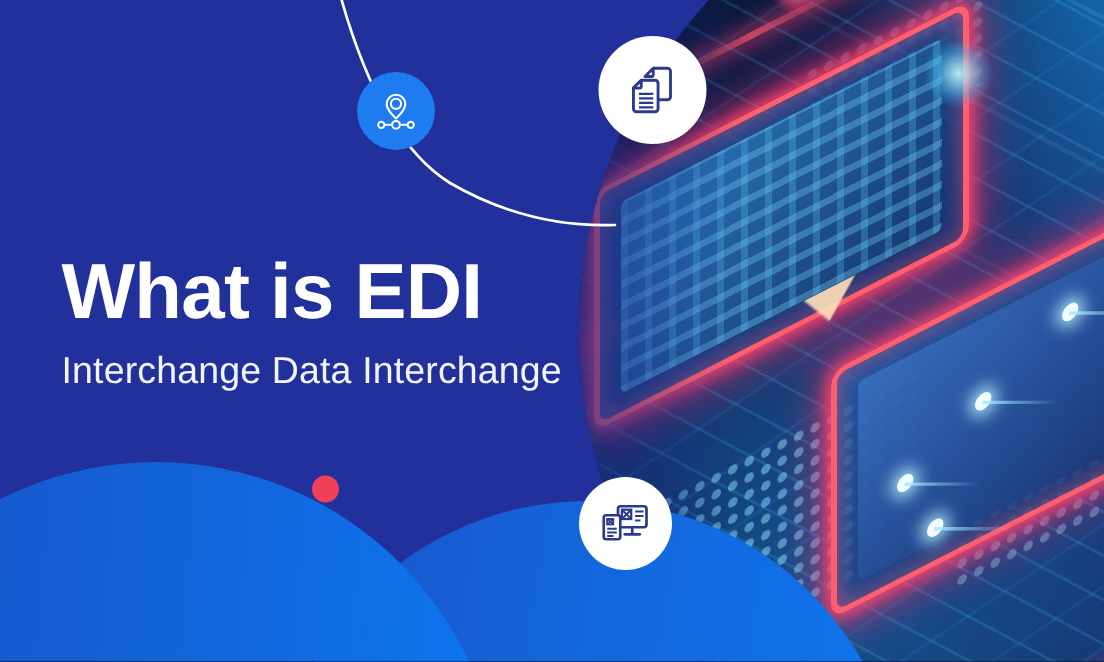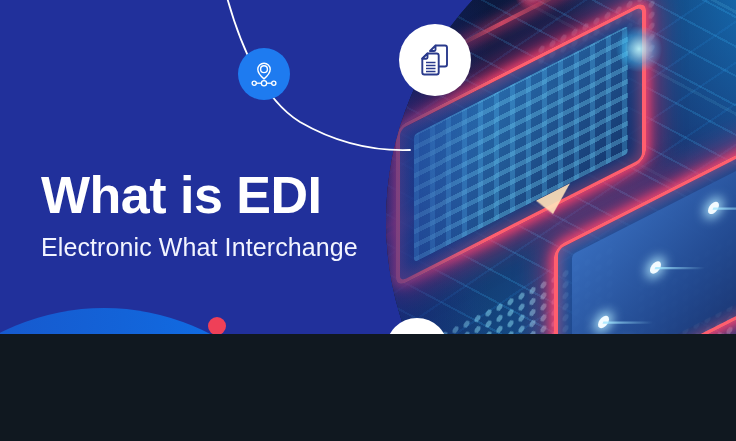--- a/index.html
+++ b/index.html
@@ -3,21 +3,21 @@
 <meta charset="utf-8">
 <style>
   html, body {
     margin: 0;
     padding: 0;
     background: #101820;
   }
   .banner {
     position: relative;
     width: 736px;
-    height: 334px;
+    height: 441px;
     overflow: hidden;
     background: #21309B;
     font-family: "Liberation Sans", sans-serif;
   }
 
   
   .blob {
     position: absolute;
     border-radius: 50%;
     pointer-events: none;
@@ -351,16 +351,16 @@
       <line x1="7.8" y1="17" x2="11.8" y2="20.6" stroke="#2A3A8C" stroke-width="1.1"></line>
       <line x1="11.8" y1="17" x2="7.8" y2="20.6" stroke="#2A3A8C" stroke-width="1.1"></line>
       <line x1="7.8" y1="23.5" x2="14.2" y2="23.5" stroke="#2A3A8C" stroke-width="1.3"></line>
       <line x1="7.8" y1="26" x2="14.2" y2="26" stroke="#2A3A8C" stroke-width="1.3"></line>
       <line x1="7.8" y1="28.3" x2="12" y2="28.3" stroke="#2A3A8C" stroke-width="1.3"></line>
     </svg>
   </div>
 
   <div class="text-block">
     <h1 class="title">What is EDI</h1>
-    <p class="subtitle">Electronic What Interchange</p>
+    <p class="subtitle">Interchange Data Interchange</p>
   </div>
 
 </div>
 
 </body></html>

